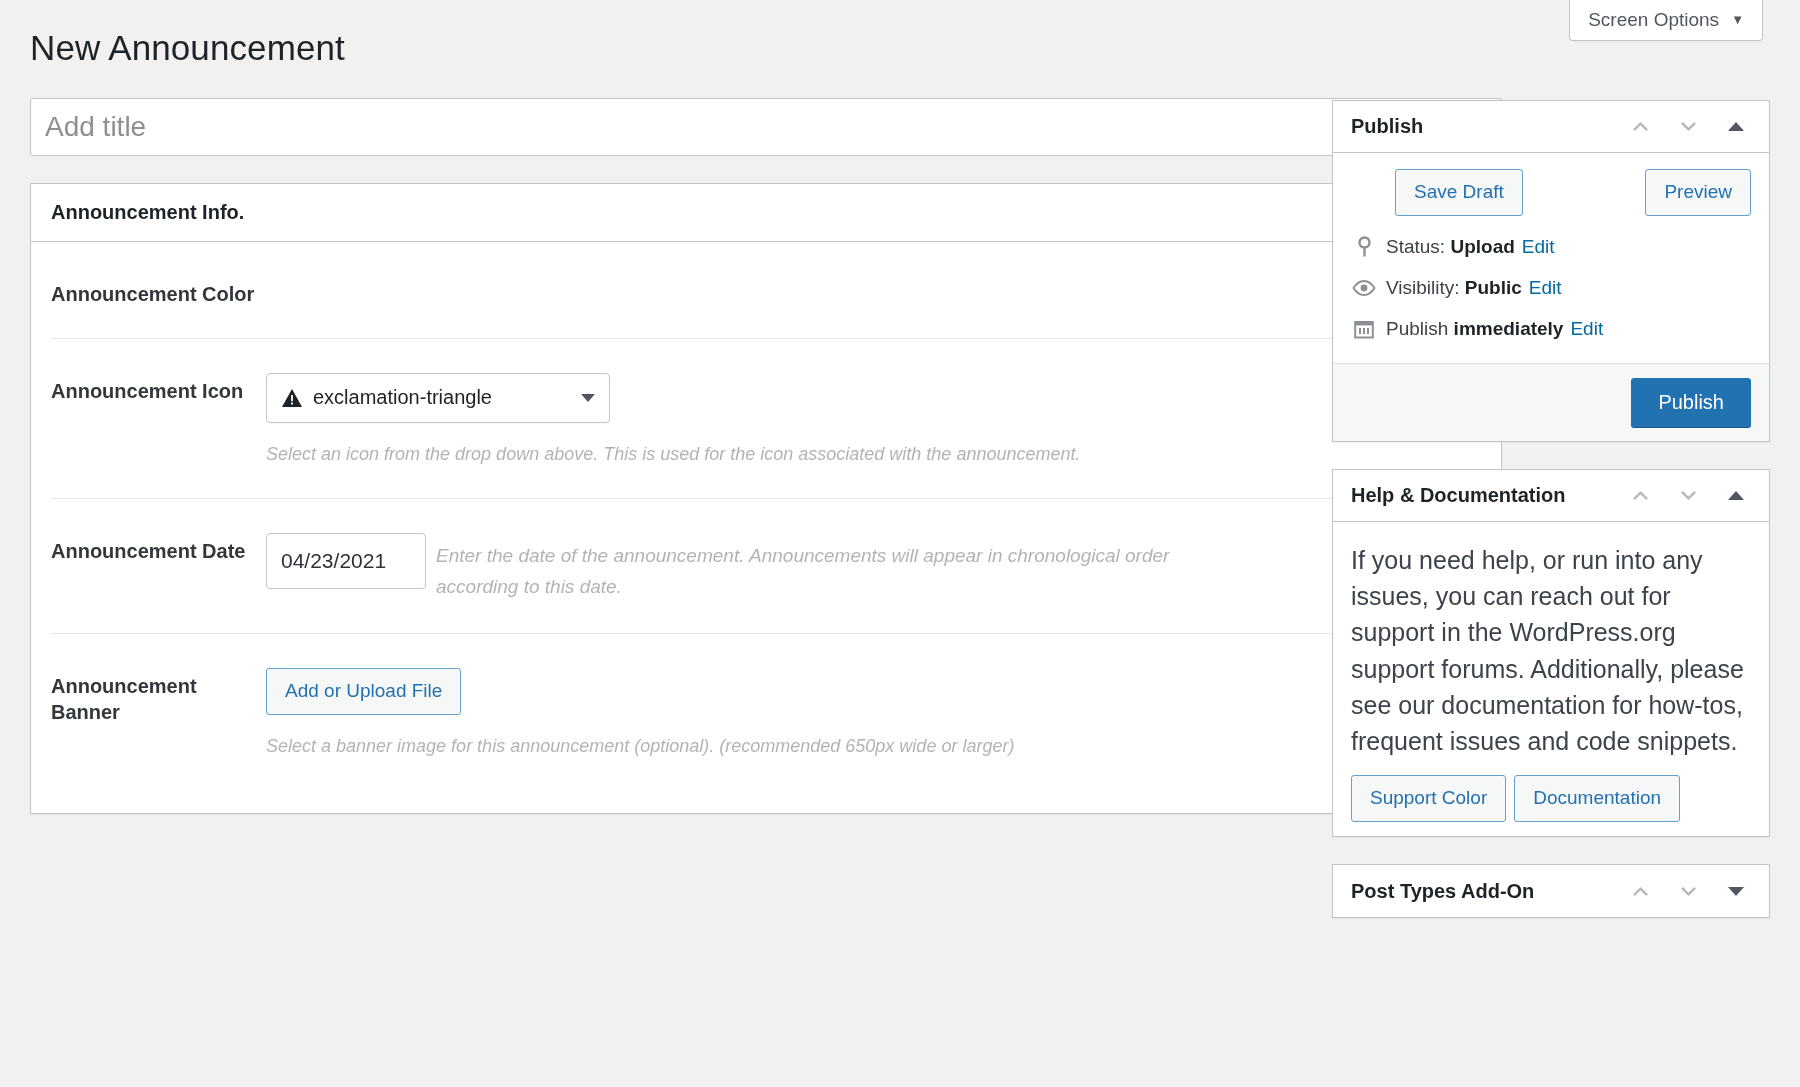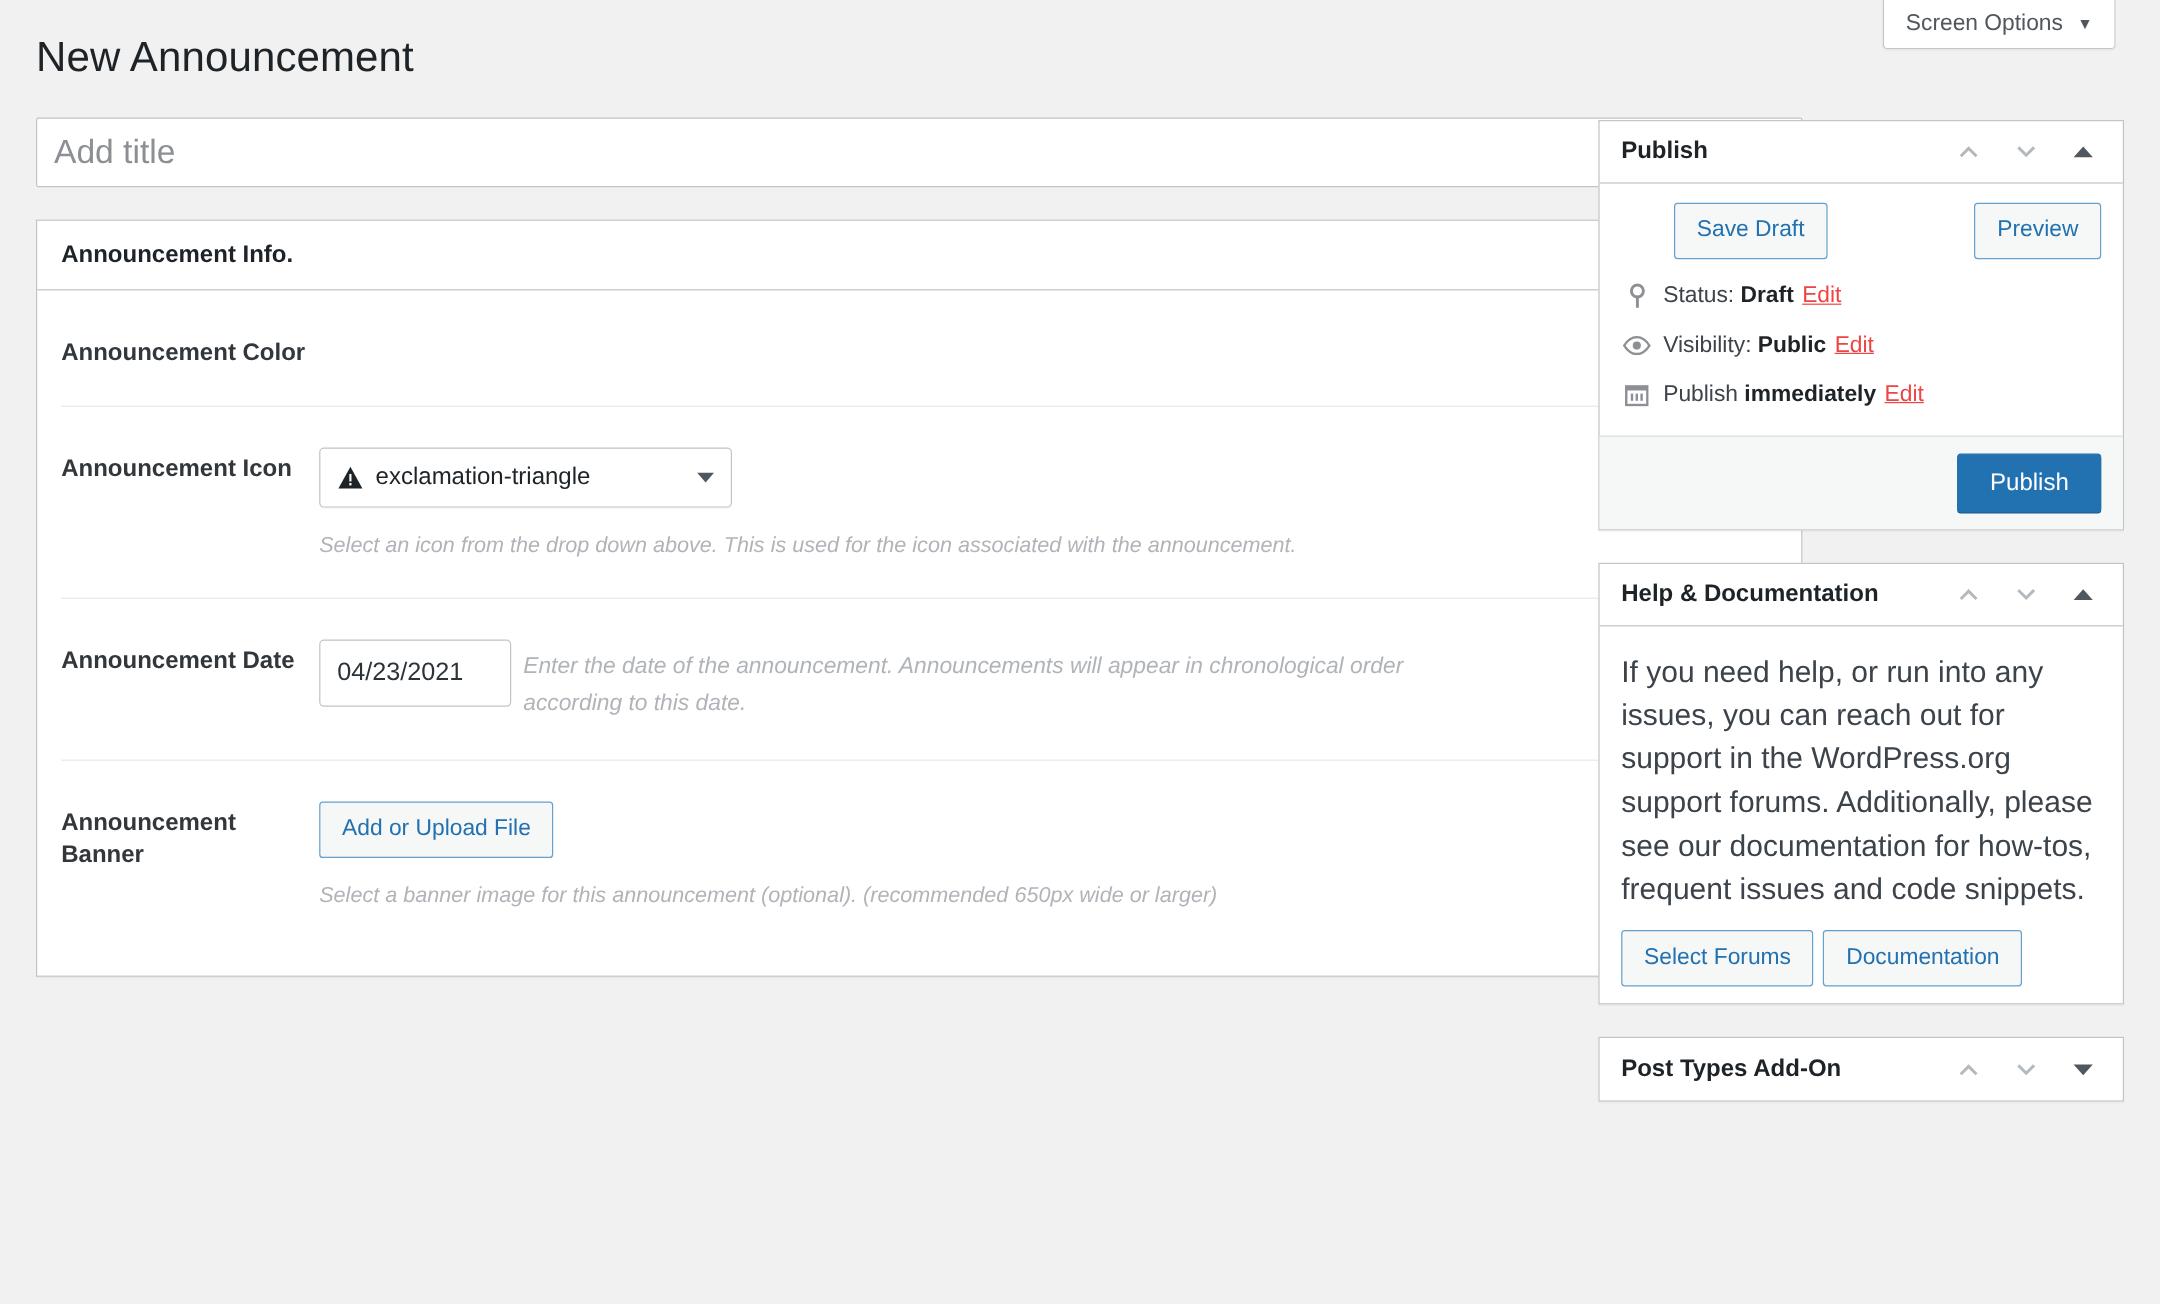--- a/index.html
+++ b/index.html
@@ -285,22 +285,21 @@
   .misc-icon {
     width: 26px;
     margin-right: 9px;
     display: flex;
     justify-content: center;
     color: #8c8f94;
     flex: none;
   }
   .misc-row b { font-weight: 700; color: #1d2327; }
   .edit-link {
-    color: #ef4444;
-    text-decoration: underline;
+    color: #0369a1;
     margin-left: 7px;
     cursor: pointer;
   }
   .publish-footer {
     background: #f6f7f7;
     border-top: 1px solid #dcdcde;
     padding: 14px 18px;
     display: flex;
     justify-content: flex-end;
   }
@@ -423,21 +422,21 @@
       </div>
 
       <div class="misc-row">
         <span class="misc-icon">
           <svg width="15" height="21" viewBox="0 0 15 21">
               <circle cx="7.5" cy="6.5" r="5" fill="none" stroke="#8c8f94" stroke-width="2.4"></circle>
               <rect x="6.3" y="10.5" width="2.4" height="10" fill="#8c8f94"></rect>
             </svg>
         </span>
         <span>Status:</span>&nbsp;
-        <b>Draft</b>
+        <b>Upload</b>
         <span class="edit-link">Edit</span>
       </div>
 
       <div class="misc-row">
         <span class="misc-icon">
           <svg width="24" height="16" viewBox="0 0 24 16">
               <path d="M1.5 8 C5 2.4 9 1 12 1 C15 1 19 2.4 22.5 8 C19 13.6 15 15 12 15 C9 15 5 13.6 1.5 8 Z" fill="none" stroke="#8c8f94" stroke-width="1.9"></path>
               <circle cx="12" cy="8" r="3.4" fill="#8c8f94"></circle>
             </svg>
         </span>
@@ -481,21 +480,21 @@
             </svg>
         </button>
         <button class="toggle-btn">
           <span class="tri up"></span>
         </button>
       </div>
     </div>
     <div class="panel-body">
       <p class="help-text">If you need help, or run into any issues, you can reach out for support in the WordPress.org support forums. Additionally, please see our documentation for how-tos, frequent issues and code snippets.</p>
       <div class="help-buttons">
-        <button class="btn-secondary">Select Forums</button>
+        <button class="btn-secondary">Support Color</button>
         <button class="btn-secondary">Documentation</button>
       </div>
     </div>
   </div>
 
   <div class="panel collapsed">
     <div class="panel-header">
       <h2 class="panel-title">Post Types Add-On</h2>
       <div class="postbox-actions">
         <button class="order-btn">

